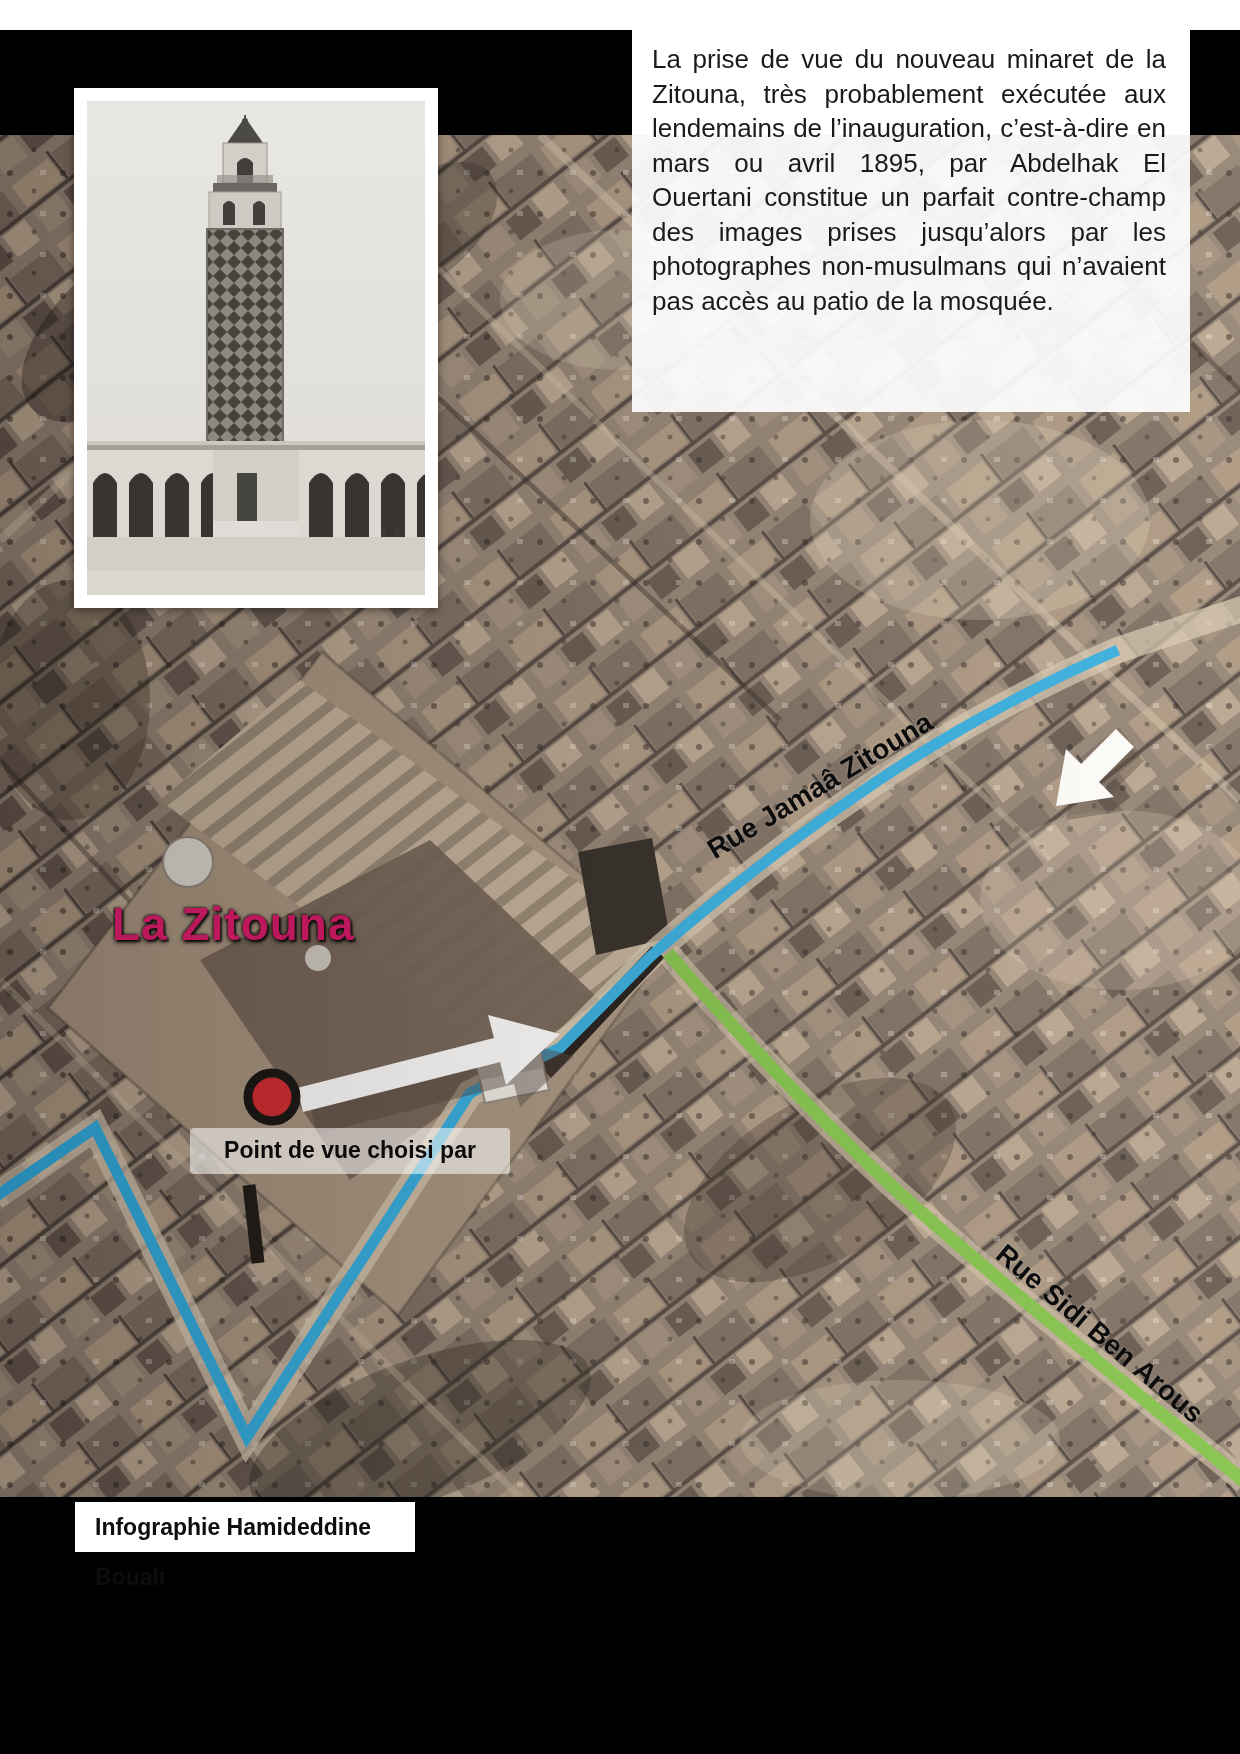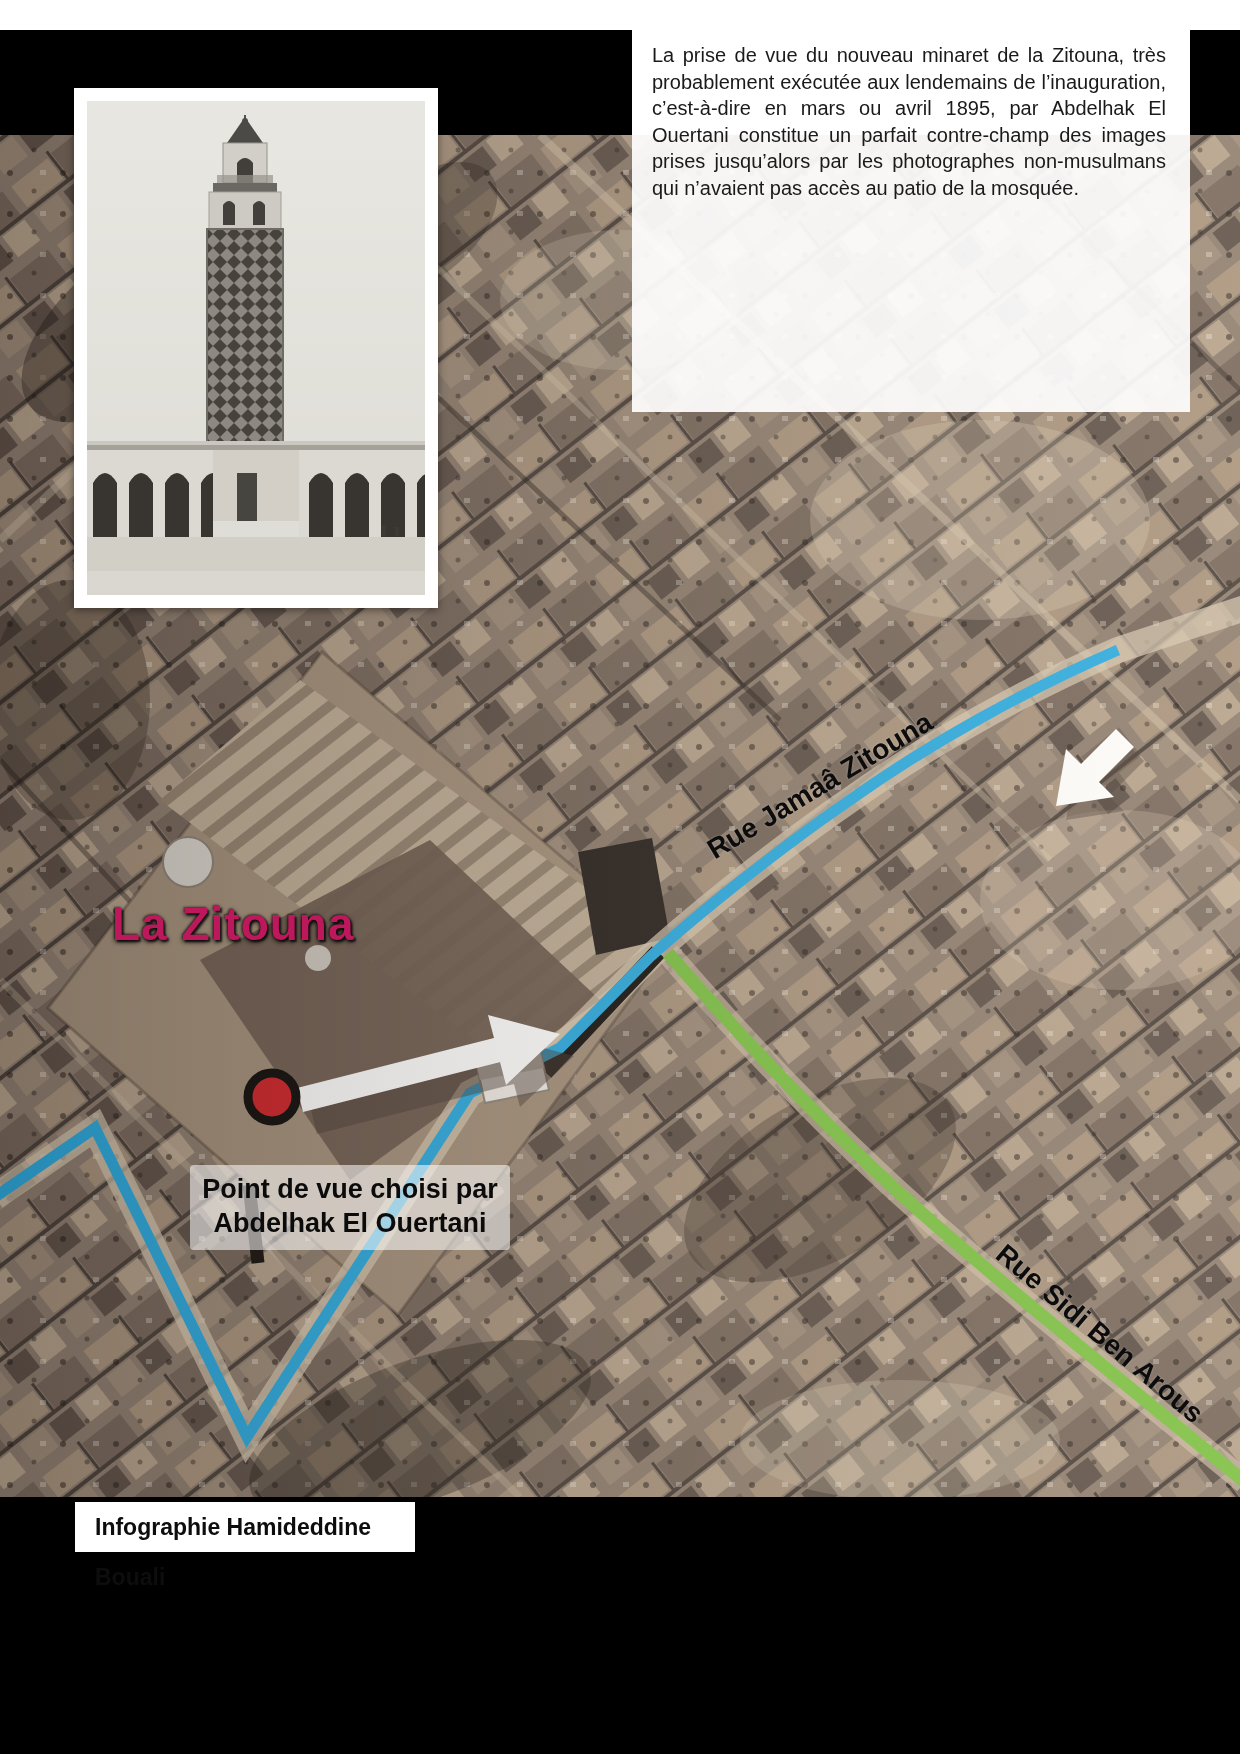--- a/index.html
+++ b/index.html
@@ -15,35 +15,35 @@
 
   
   .photo-frame{position:absolute;left:74px;top:88px;width:338px;height:494px;background:#ffffff;
                padding:13px;box-shadow:0 2px 8px rgba(0,0,0,.45);}
   .photo-frame svg{display:block;}
 
   
   .textbox{position:absolute;left:632px;top:30px;width:558px;height:382px;
            background:rgba(255,255,255,.92);box-sizing:border-box;padding:12px 24px 0 20px;}
   .textbox h1{font-size:27px;font-weight:bold;color:#0d0d0d;text-align:center;margin:6px 0 16px 0;}
-  .textbox p{font-size:20px;line-height:1.33;color:#1a1a1a;text-align:justify;margin:0 0 27px 0;}
+  .textbox p{font-size:26px;line-height:1.33;color:#1a1a1a;text-align:justify;margin:0 0 27px 0;}
 
   
   .label-zitouna{position:absolute;left:112px;top:897px;font-size:46px;font-weight:bold;color:#be185d;
                  letter-spacing:1px;
                  text-shadow:0 2px 5px rgba(0,0,0,.85),2px 2px 2px rgba(0,0,0,.7),-1px -1px 2px rgba(0,0,0,.5);}
   .label-rue-jamaa{position:absolute;left:710px;top:836px;font-size:28px;font-weight:bold;color:#0c0c0c;
                    white-space:nowrap;transform:rotate(-31deg);transform-origin:0 50%;
                    text-shadow:0 0 3px rgba(255,255,255,.25);}
   .label-rue-sidi{position:absolute;left:1010px;top:1238px;font-size:28px;font-weight:bold;color:#0c0c0c;
                   white-space:nowrap;transform:rotate(40deg);transform-origin:0 0;
                   text-shadow:0 0 3px rgba(255,255,255,.25);}
   .marker-caption{position:absolute;left:190px;top:1128px;width:320px;padding:8px 0 9px 0;
                   background:rgba(255,255,255,.55);border-radius:4px;text-align:center;
-                  font-size:27px;font-weight:bold;color:#0b0b0b;line-height:1.25;margin-top:37px;}
+                  font-size:23px;font-weight:bold;color:#0b0b0b;line-height:1.25;}
 
   .credit-box{position:absolute;left:75px;top:1502px;width:340px;height:50px;background:#ffffff;
               font-size:23px;font-weight:bold;color:#0d0d0d;line-height:50px;padding-left:20px;
               box-sizing:border-box;}
 </style>
 </head>
 <body>
 
 <div class="page">
 
@@ -137,21 +137,20 @@
 
   <div class="band-top-left"></div>
   <div class="band-top-right"></div>
   <div class="band-bottom"></div>
 
   <div class="label-zitouna">La Zitouna</div>
   <div class="label-rue-jamaa">Rue Jamaâ Zitouna</div>
   <div class="label-rue-sidi">Rue Sidi Ben Arous</div>
   <div class="marker-caption">
     <div>Point de vue choisi par</div>
-    <div>Abdelhak El Ouertani</div>
   </div>
 
   <div class="photo-frame">
     <svg width="338" height="494" viewBox="0 0 338 494">
       <defs>
         <pattern id="lattice" width="14" height="14" patternUnits="userSpaceOnUse">
           <rect width="14" height="14" fill="#8f8b84"></rect>
           <path d="M7 0 L14 7 L7 14 L0 7 Z" fill="#43403b"></path>
         </pattern>
         <pattern id="arches" width="36" height="88" patternUnits="userSpaceOnUse" patternTransform="translate(0,348)">

